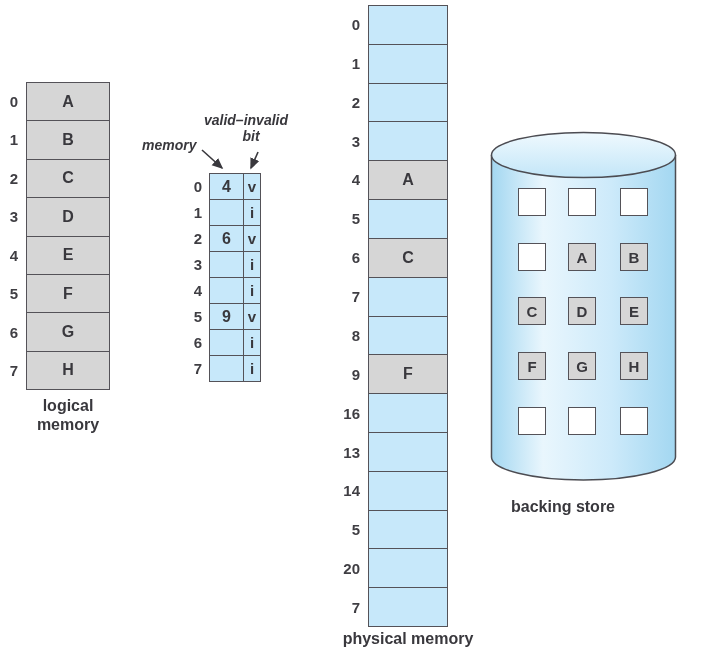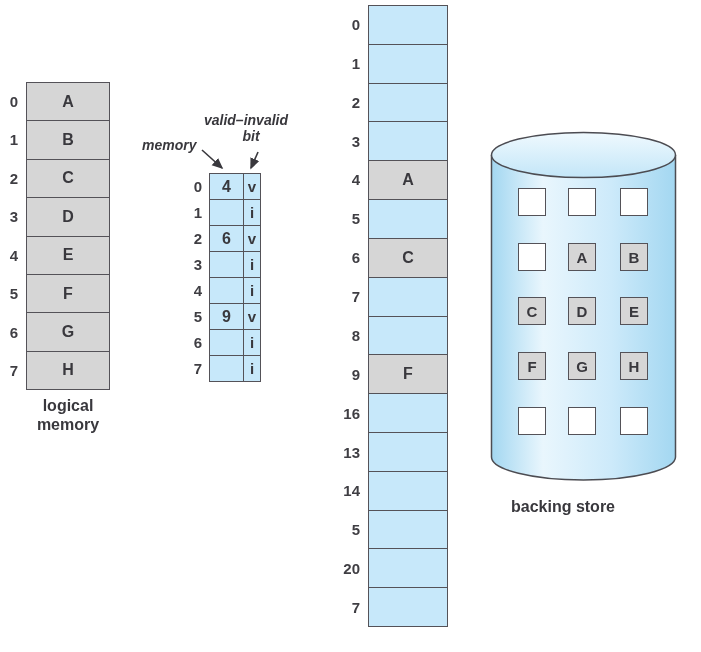--- a/index.html
+++ b/index.html
@@ -200,20 +200,21 @@
       <div class="mem-row">
         <div class="cell" style="background: rgb(199, 232, 250);"></div>
       </div>
       <div class="mem-row">
         <div class="cell" style="background: rgb(199, 232, 250);"></div>
       </div>
       <div class="mem-row">
         <div class="cell" style="background: rgb(199, 232, 250);"></div>
       </div>
     </div>
+  <div class="caption" style="left:332px;top:629px;width:152px">physical memory</div>
 
   <svg style="left:490px;top:131px" width="187" height="352" viewBox="0 0 187 352">
     <defs>
       <linearGradient id="cylGrad" x1="0" y1="0" x2="1" y2="0">
         <stop offset="0" stop-color="#a3d7f1"></stop>
         <stop offset="0.28" stop-color="#e9f6fd"></stop>
         <stop offset="0.65" stop-color="#cdeafa"></stop>
         <stop offset="1" stop-color="#a3d7f1"></stop>
       </linearGradient>
       <linearGradient id="topGrad" x1="0" y1="0" x2="0" y2="1">

